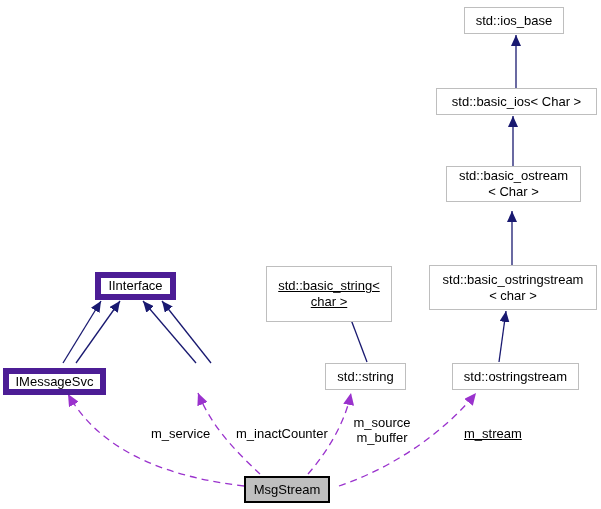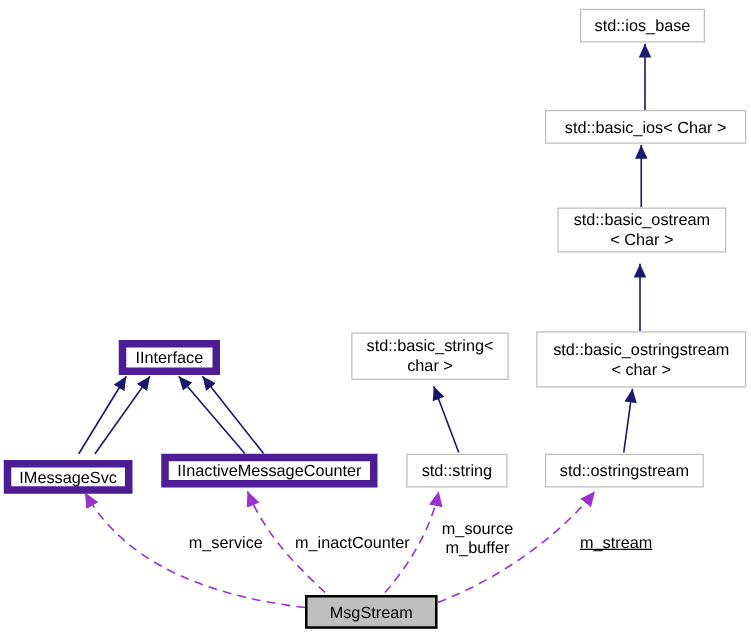--- a/index.html
+++ b/index.html
@@ -41,27 +41,27 @@
     position: absolute;
     white-space: pre-line;
     line-height: 15px;
     text-align: center;
   }
   
   .n-ios-base            { left: 464px; top: 7px;   width: 100px; height: 27px; }
   .n-basic-ios           { left: 436px; top: 88px;  width: 161px; height: 27px; }
   .n-basic-ostream       { left: 446px; top: 166px; width: 135px; height: 36px; }
   .n-basic-ostringstream { left: 429px; top: 265px; width: 168px; height: 45px; }
-  .n-basic-string        { left: 281px; top: 266px; width: 126px; height: 38px; }
+  .n-basic-string        { left: 266px; top: 266px; width: 126px; height: 56px; text-decoration: underline; }
   .n-iinterface          { left: 95px;  top: 272px; width: 81px;  height: 28px; }
   .n-imessagesvc         { left: 3px;   top: 368px; width: 103px; height: 27px; }
   .n-iinactive           { left: 129px; top: 363px; width: 173px; height: 27px; }
   .n-stdstring           { left: 325px; top: 363px; width: 81px;  height: 27px; text-align: right; }
-  .n-ostringstream       { left: 436px; top: 363px; width: 127px; height: 27px; }
-  .n-msgstream           { left: 244px; top: 476px; width: 106px;  height: 27px; }
+  .n-ostringstream       { left: 452px; top: 363px; width: 127px; height: 27px; }
+  .n-msgstream           { left: 244px; top: 476px; width: 86px;  height: 27px; }
   
   .l-service      { left: 151px; top: 426px; text-align: center; }
   .l-inactcounter { left: 236px; top: 426px; }
   .l-source       { left: 349px; top: 415px; width: 66px; }
   .l-stream       { left: 464px; top: 426px; text-decoration: underline; }
 </style>
 </head>
 <body>
 
 <div class="diagram">
@@ -99,21 +99,20 @@
   <div class="node n-ios-base">std::ios_base</div>
   <div class="node n-basic-ios">std::basic_ios&lt; Char &gt;</div>
   <div class="node n-basic-ostream">std::basic_ostream
 &lt; Char &gt;</div>
   <div class="node n-basic-ostringstream">std::basic_ostringstream
 &lt; char &gt;</div>
   <div class="node n-basic-string">std::basic_string&lt;
 char &gt;</div>
   <div class="node doc n-iinterface">IInterface</div>
   <div class="node doc n-imessagesvc">IMessageSvc</div>
-  <div class="node doc n-iinactive">IInactiveMessageCounter</div>
   <div class="node n-stdstring">std::string</div>
   <div class="node n-ostringstream">std::ostringstream</div>
   <div class="node focus n-msgstream">MsgStream</div>
 
   <div class="elabel l-service">m_service</div>
   <div class="elabel l-inactcounter">m_inactCounter</div>
   <div class="elabel l-source">m_source
 m_buffer</div>
   <div class="elabel l-stream">m_stream</div>
 

